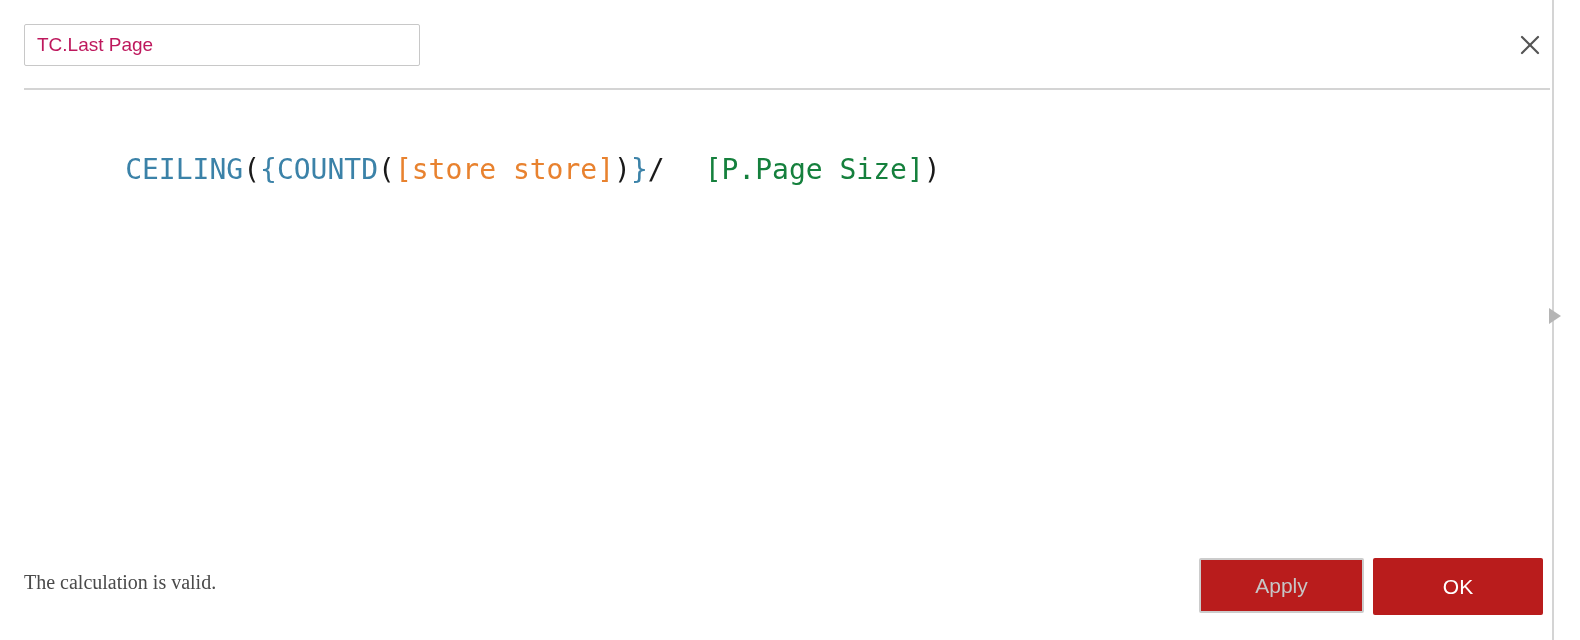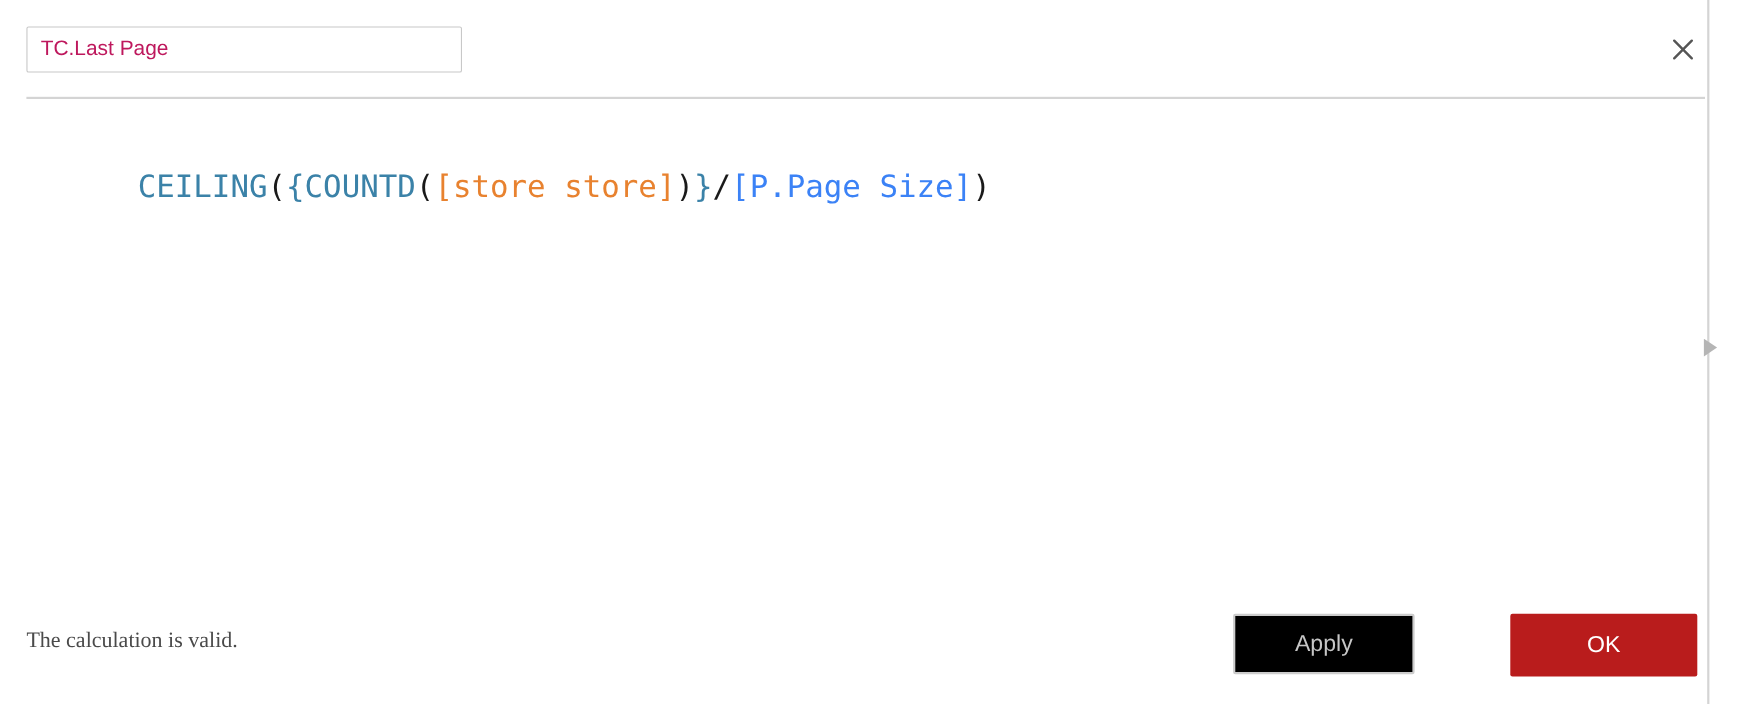--- a/index.html
+++ b/index.html
@@ -97,21 +97,21 @@
     font-size: 28px;
     line-height: 40px;
     letter-spacing: 0px;
     white-space: pre;
   }
 
   .tok-func    { color: #3b82a8; }
   .tok-punct   { color: #1a1a1a; }
   .tok-brace   { color: #3b82a8; }
   .tok-field   { color: #e8822f; }
-  .tok-param   { color: #3b82f6; }
+  .tok-param   { color: #15803d; margin-left: 40px; }
   .tok-op      { color: #1a1a1a; }
 
   
   .right-rail {
     position: absolute;
     left: 1552px;
     top: 0;
     width: 28px;
     height: 640px;
     border-left: 2px solid #d4d4d4;
@@ -156,25 +156,25 @@
     font-family: "Liberation Sans", sans-serif;
     font-size: 21px;
     display: flex;
     align-items: center;
     justify-content: center;
     border-radius: 2px;
     padding: 0;
   }
 
   .btn-apply {
-    left: 1121px;
+    left: 1199px;
     top: 18px;
     width: 165px;
     height: 55px;
-    background: #000000;
+    background: #b91c1c;
     border: 2px solid #cccccc;
     color: #c6c6c6;
     cursor: default;
   }
 
   .btn-ok {
     left: 1373px;
     top: 18px;
     width: 170px;
     height: 57px;

